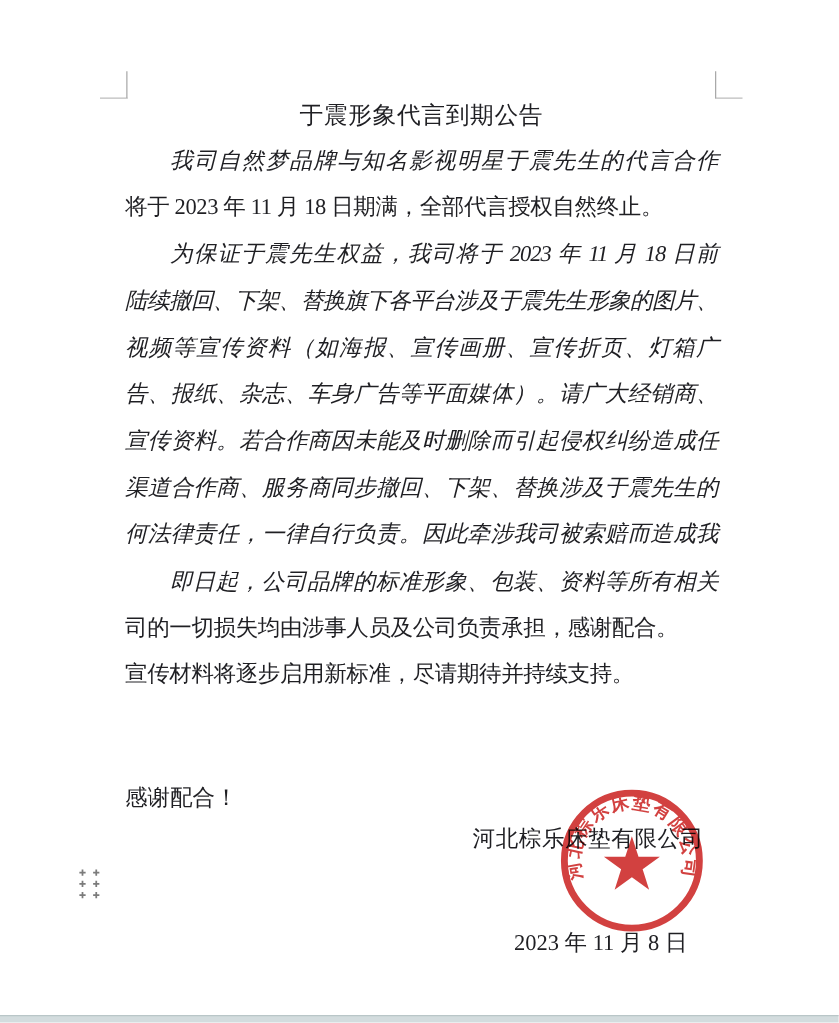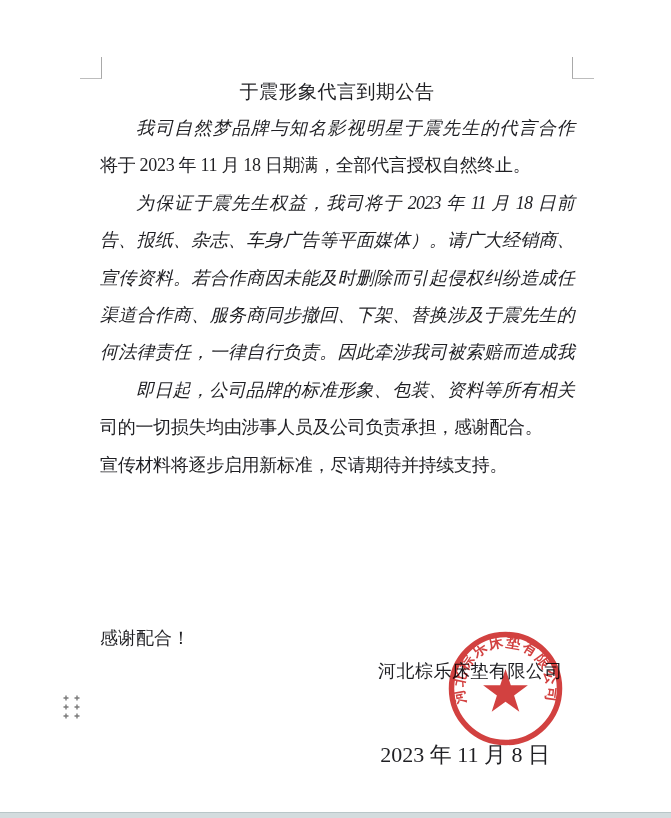--- a/index.html
+++ b/index.html
@@ -32,21 +32,21 @@
   .closing{
     position:absolute;left:100px;top:620px;height:37.4px;line-height:37.4px;
     font-size:18px;
   }
   .sig-company{
     position:absolute;right:108px;top:653px;height:37.4px;line-height:37.4px;
     font-size:18px;letter-spacing:.5px;
   }
   .sig-date{
     position:absolute;right:121px;top:691px;height:37.4px;line-height:37.4px;
-    font-size:22px;
+    font-size:18px;
     margin-top:45px;
   }
 
   .stamp{
     position:absolute;left:447px;top:629px;width:117px;height:117px;
     mix-blend-mode:multiply;opacity:.93;
   }
   .handle{position:absolute;left:61px;top:694px;width:22px;height:28px;cursor:grab;}
   .bottom-bar{
     position:absolute;left:0;top:812px;width:671px;height:6px;
@@ -58,20 +58,22 @@
 
 <div class="crop crop-tl"></div>
 <div class="crop crop-tr"></div>
 
 <div class="doc-title">于震形象代言到期公告</div>
 
 <div class="body-text">
   <div class="line jfull ind">我司自然梦品牌与知名影视明星于震先生的代言合作</div>
   <div class="line">将于 2023 年 11 月 18 日期满，全部代言授权自然终止。</div>
   <div class="line jfull ind">为保证于震先生权益，我司将于 2023 年 11 月 18 日前</div>
+  <div class="line jfull">陆续撤回、下架、替换旗下各平台涉及于震先生形象的图片、</div>
+  <div class="line jfull">视频等宣传资料（如海报、宣传画册、宣传折页、灯箱广</div>
   <div class="line jfull">告、报纸、杂志、车身广告等平面媒体）。请广大经销商、</div>
   <div class="line jfull">宣传资料。若合作商因未能及时删除而引起侵权纠纷造成任</div>
   <div class="line jfull">渠道合作商、服务商同步撤回、下架、替换涉及于震先生的</div>
   <div class="line jfull">何法律责任，一律自行负责。因此牵涉我司被索赔而造成我</div>
   <div class="line jfull ind">即日起，公司品牌的标准形象、包装、资料等所有相关</div>
   <div class="line">司的一切损失均由涉事人员及公司负责承担，感谢配合。</div>
   <div class="line">宣传材料将逐步启用新标准，尽请期待并持续支持。</div>
 </div>
 
 <div class="closing">感谢配合！</div>

